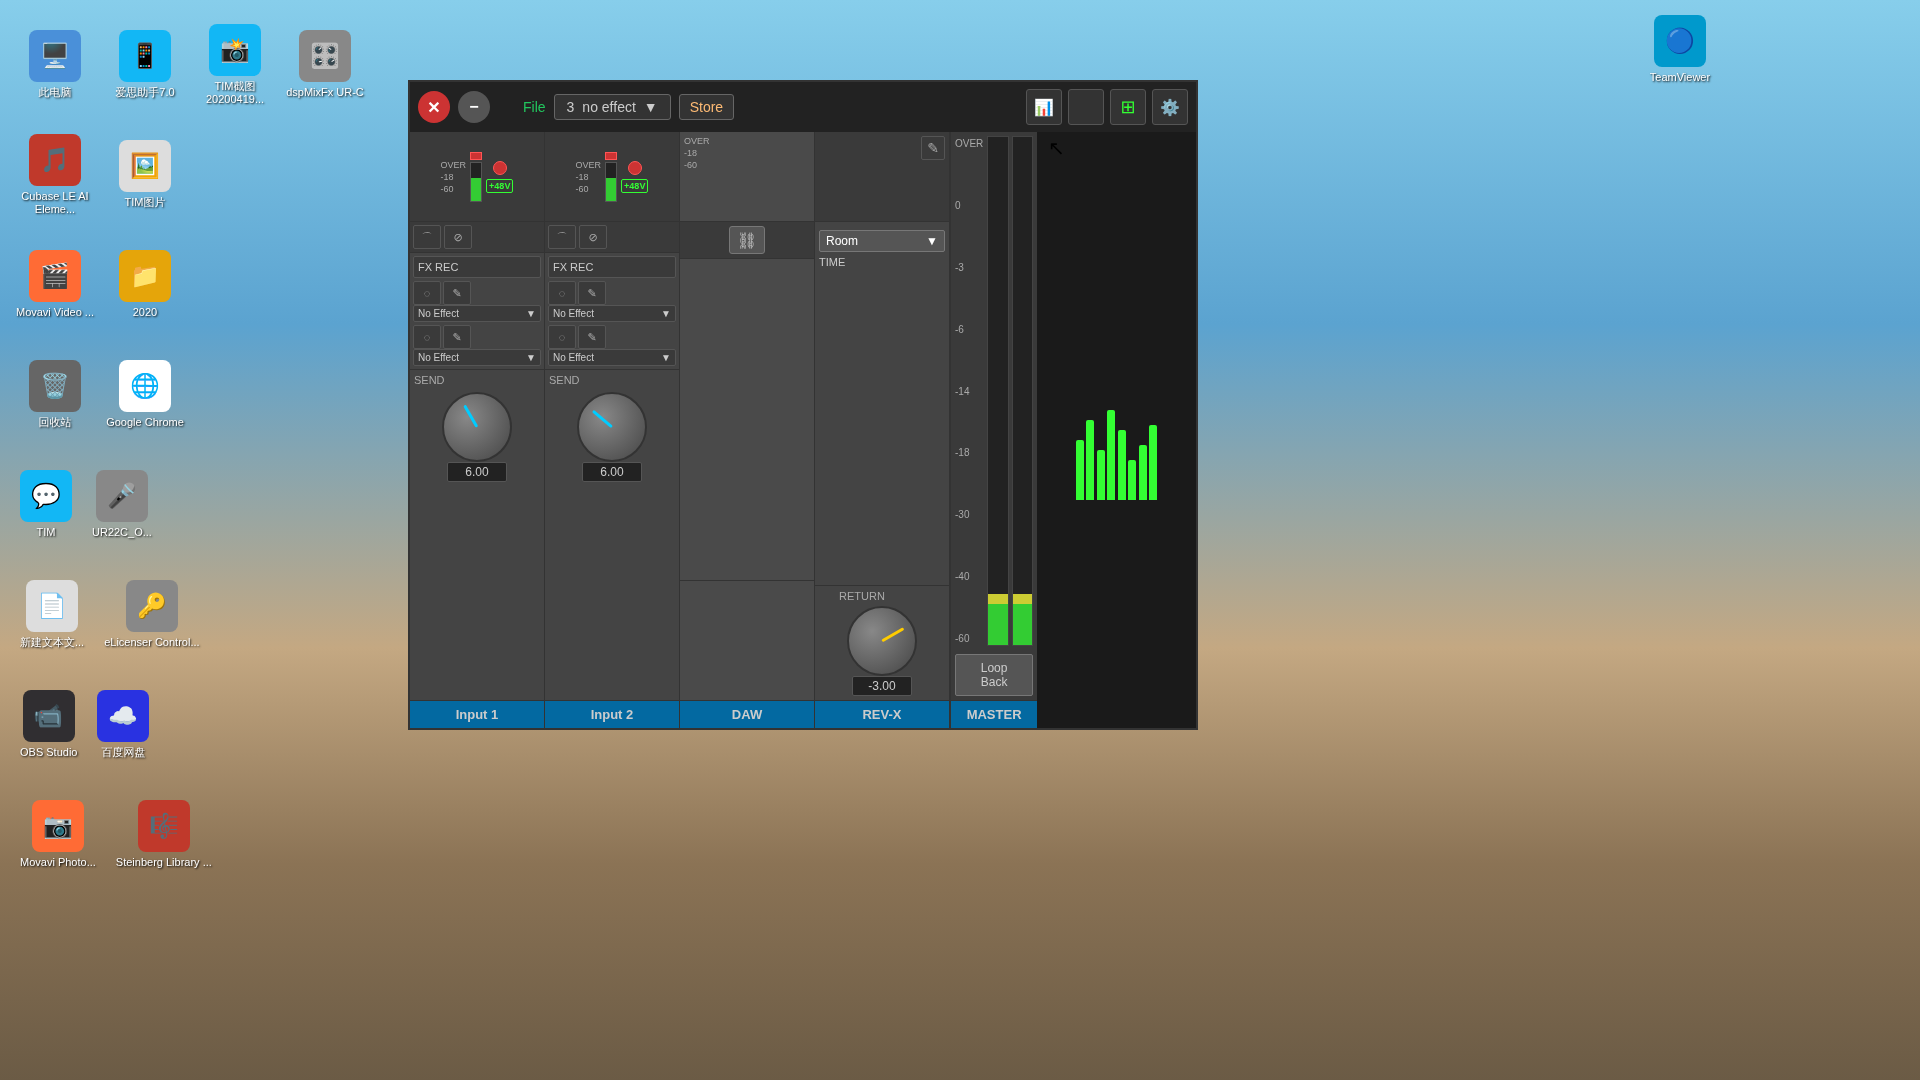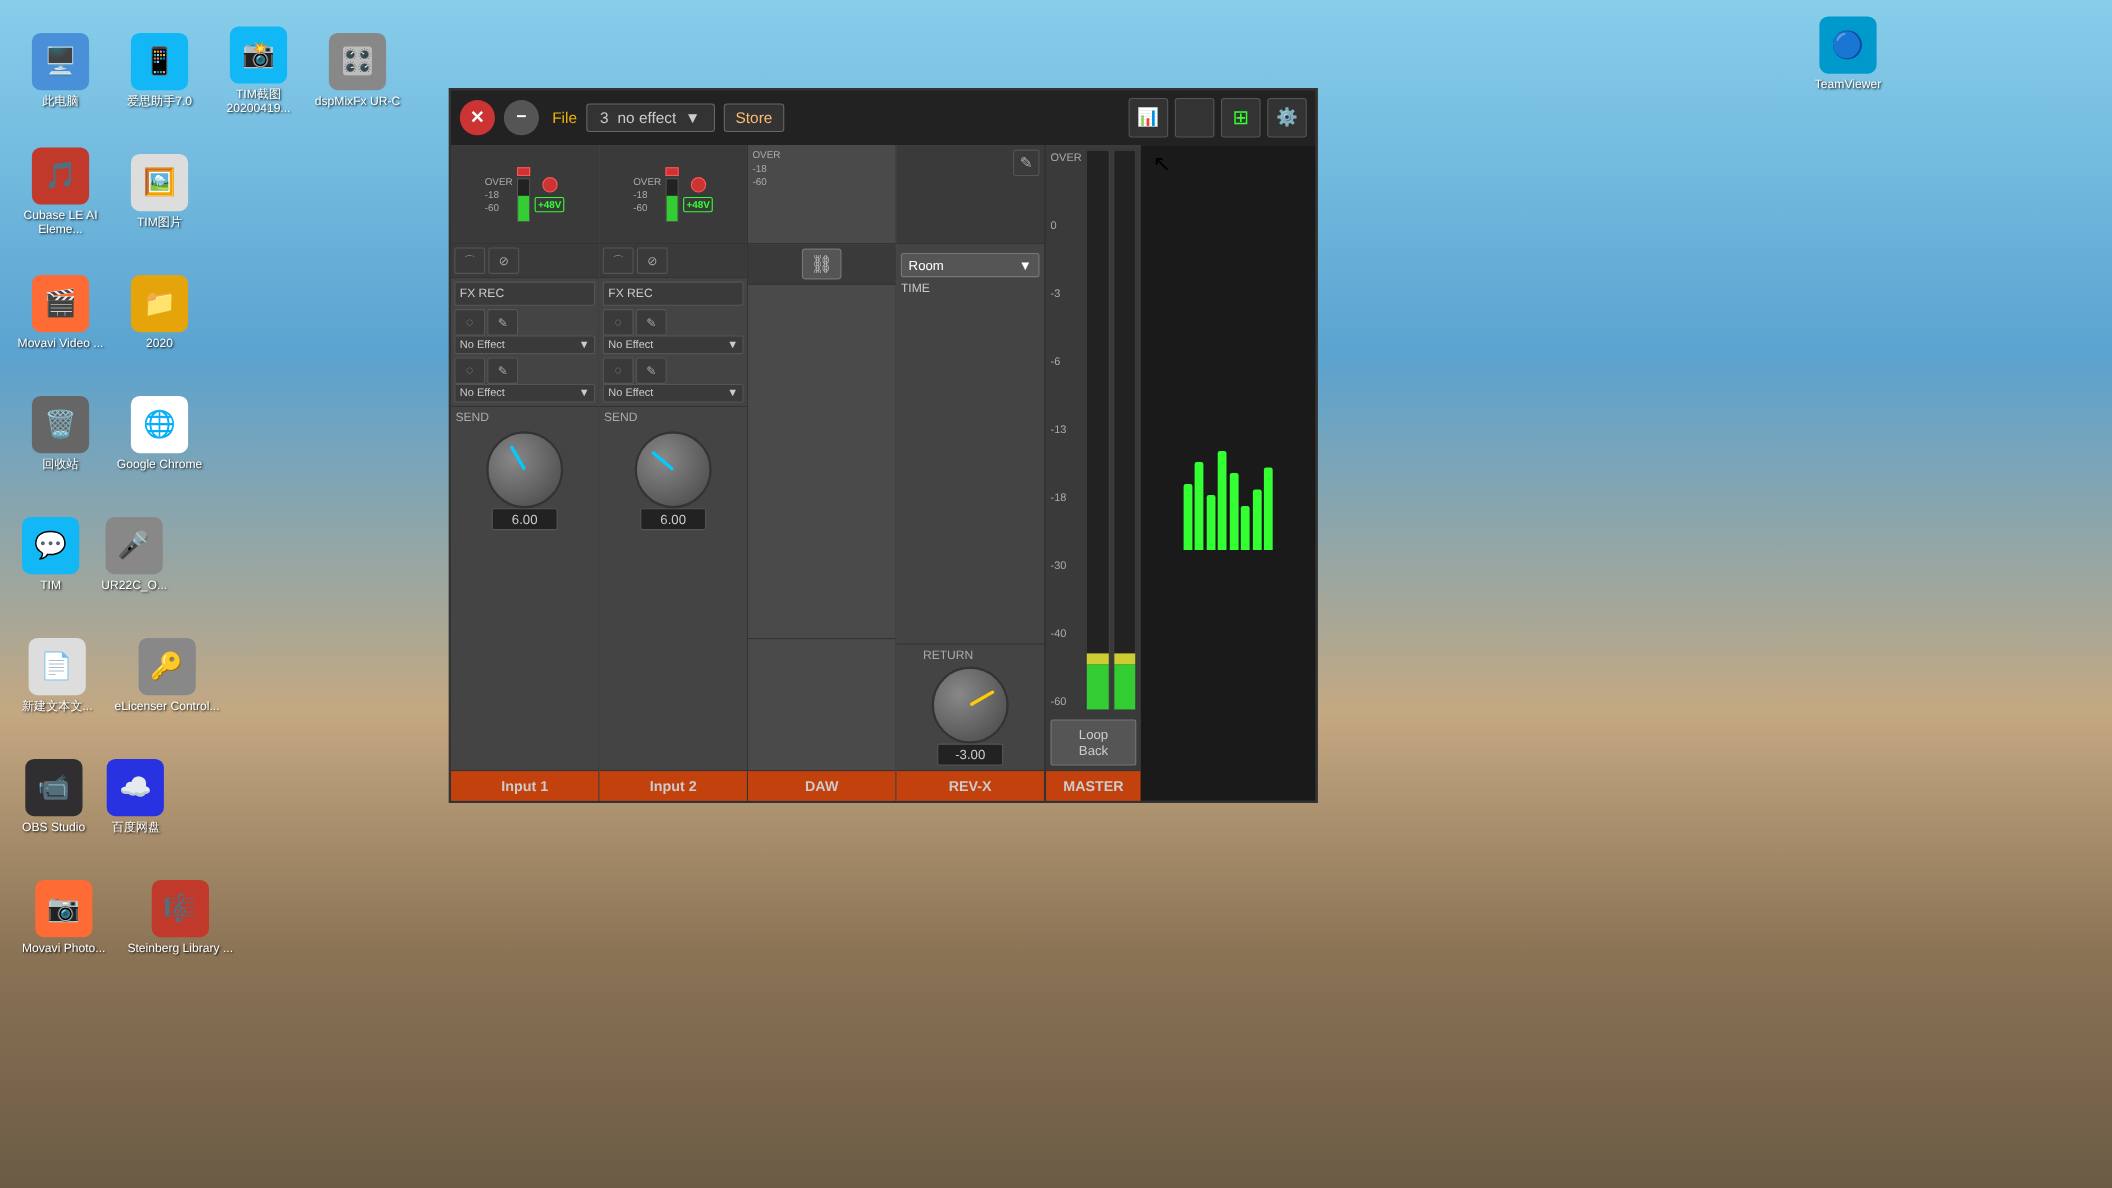--- a/index.html
+++ b/index.html
@@ -81,21 +81,21 @@
       border: none;
       cursor: pointer;
       display: flex;
       align-items: center;
       justify-content: center;
       font-size: 16px;
       font-weight: bold;
     }
     .close-btn { background: #cc3333; color: white; }
     .min-btn { background: #555; color: white; }
-    .title-file { color: #eab308; font-size: 14px; margin-left: 4px; }
+    .title-file { color: #22c55e; font-size: 14px; margin-left: 25px; }
     .title-preset {
       background: #333;
       border: 1px solid #666;
       color: #ccc;
       padding: 4px 12px;
       border-radius: 3px;
       display: flex;
       align-items: center;
       gap: 8px;
       font-size: 14px;
@@ -177,21 +177,21 @@
       border-radius: 2px;
       text-align: center;
       min-width: 60px;
     }
     .channel-label {
       text-align: center;
       color: #ccc;
       font-size: 13px;
       font-weight: bold;
       padding: 6px 0;
-      background: #c2410c;
+      background: #0369a1;
       border-top: 1px solid #333;
     }
     .revx-power-btn {
       width: 24px;
       height: 24px;
       border-radius: 2px;
       background: #3a3a3a;
       border: 1px solid #555;
       color: #aaa;
       font-size: 14px;
@@ -589,21 +589,21 @@
 
     <div style="width:115px;background:#3a3a3a;display:flex;flex-direction:column;border-left:1px solid #333;">
 
       <div style="display:flex;flex:1;padding:4px;gap:2px;">
 
         <div style="display:flex;flex-direction:column;justify-content:space-between;font-size:10px;color:#aaa;padding:2px 0;min-width:30px;">
           <span>OVER</span>
           <span>0</span>
           <span>-3</span>
           <span>-6</span>
-          <span>-13</span>
+          <span>-14</span>
           <span>-18</span>
           <span>-30</span>
           <span>-40</span>
           <span>-60</span>
         </div>
 
         <div style="display:flex;gap:3px;flex:1;align-items:stretch;">
           <div style="flex:1;background:#222;border:1px solid #444;position:relative;">
             <div style="position:absolute;bottom:0;width:100%;height:8%;background:#33cc33;"></div>
             <div style="position:absolute;bottom:8%;width:100%;height:2%;background:#cccc33;"></div>

